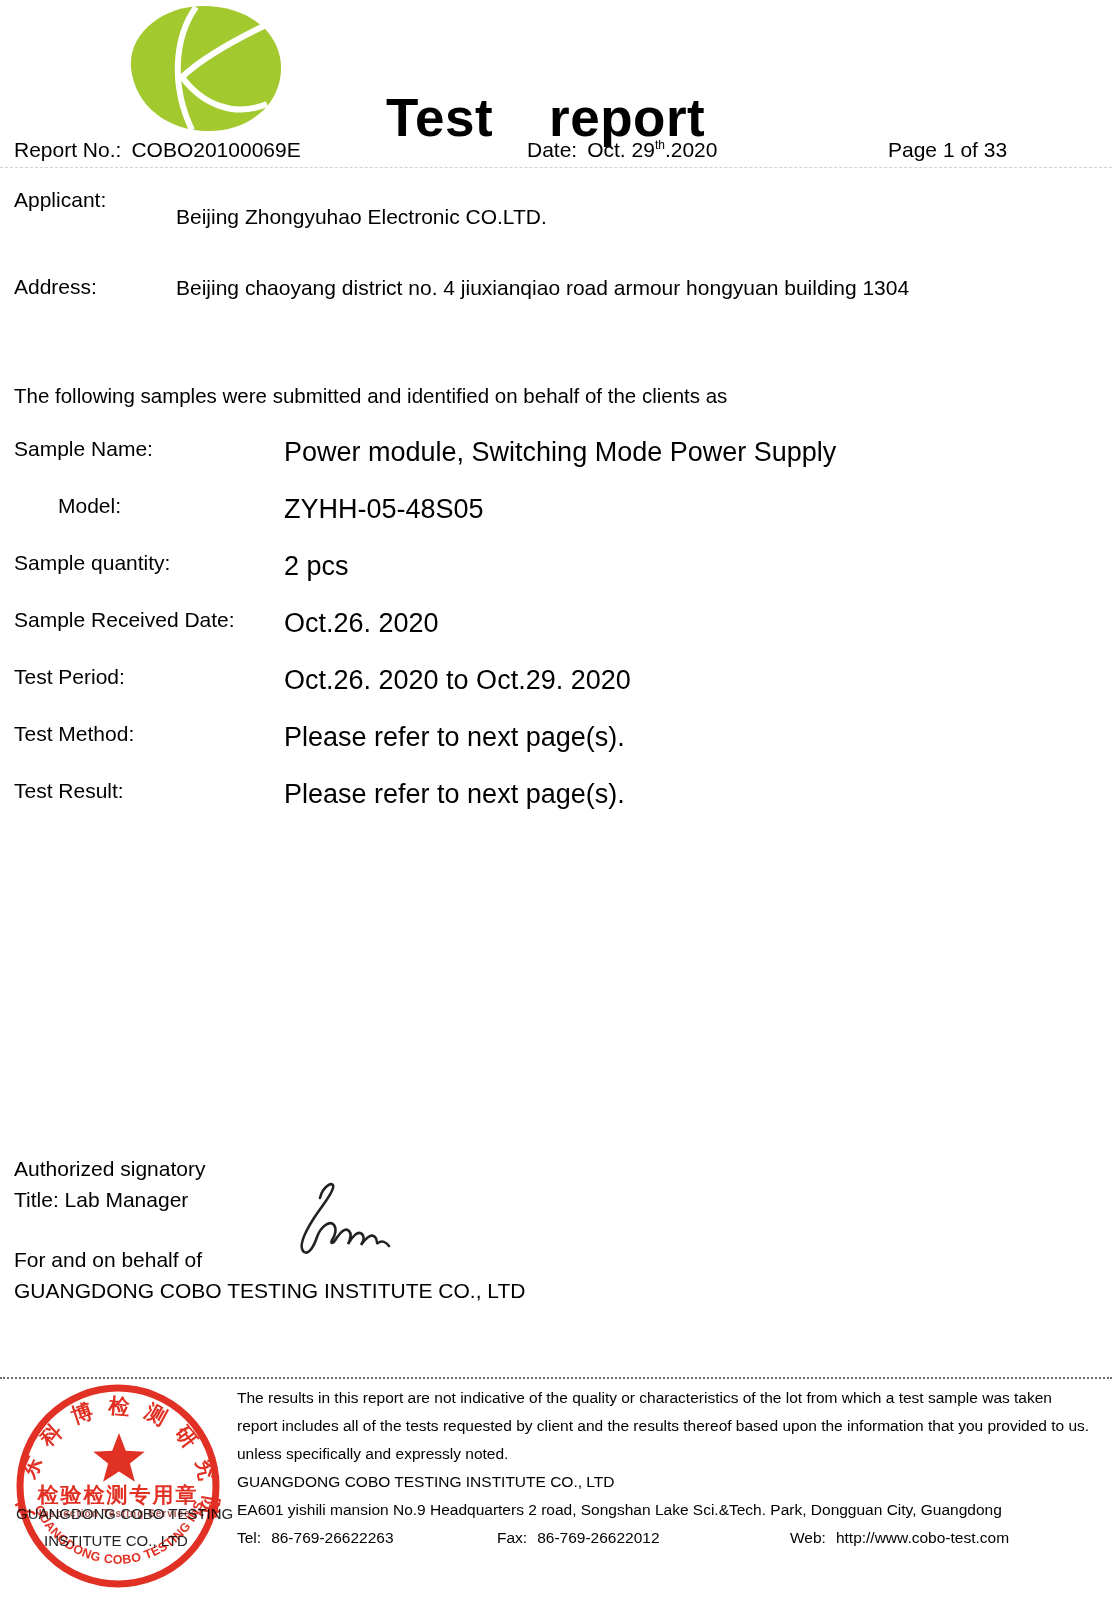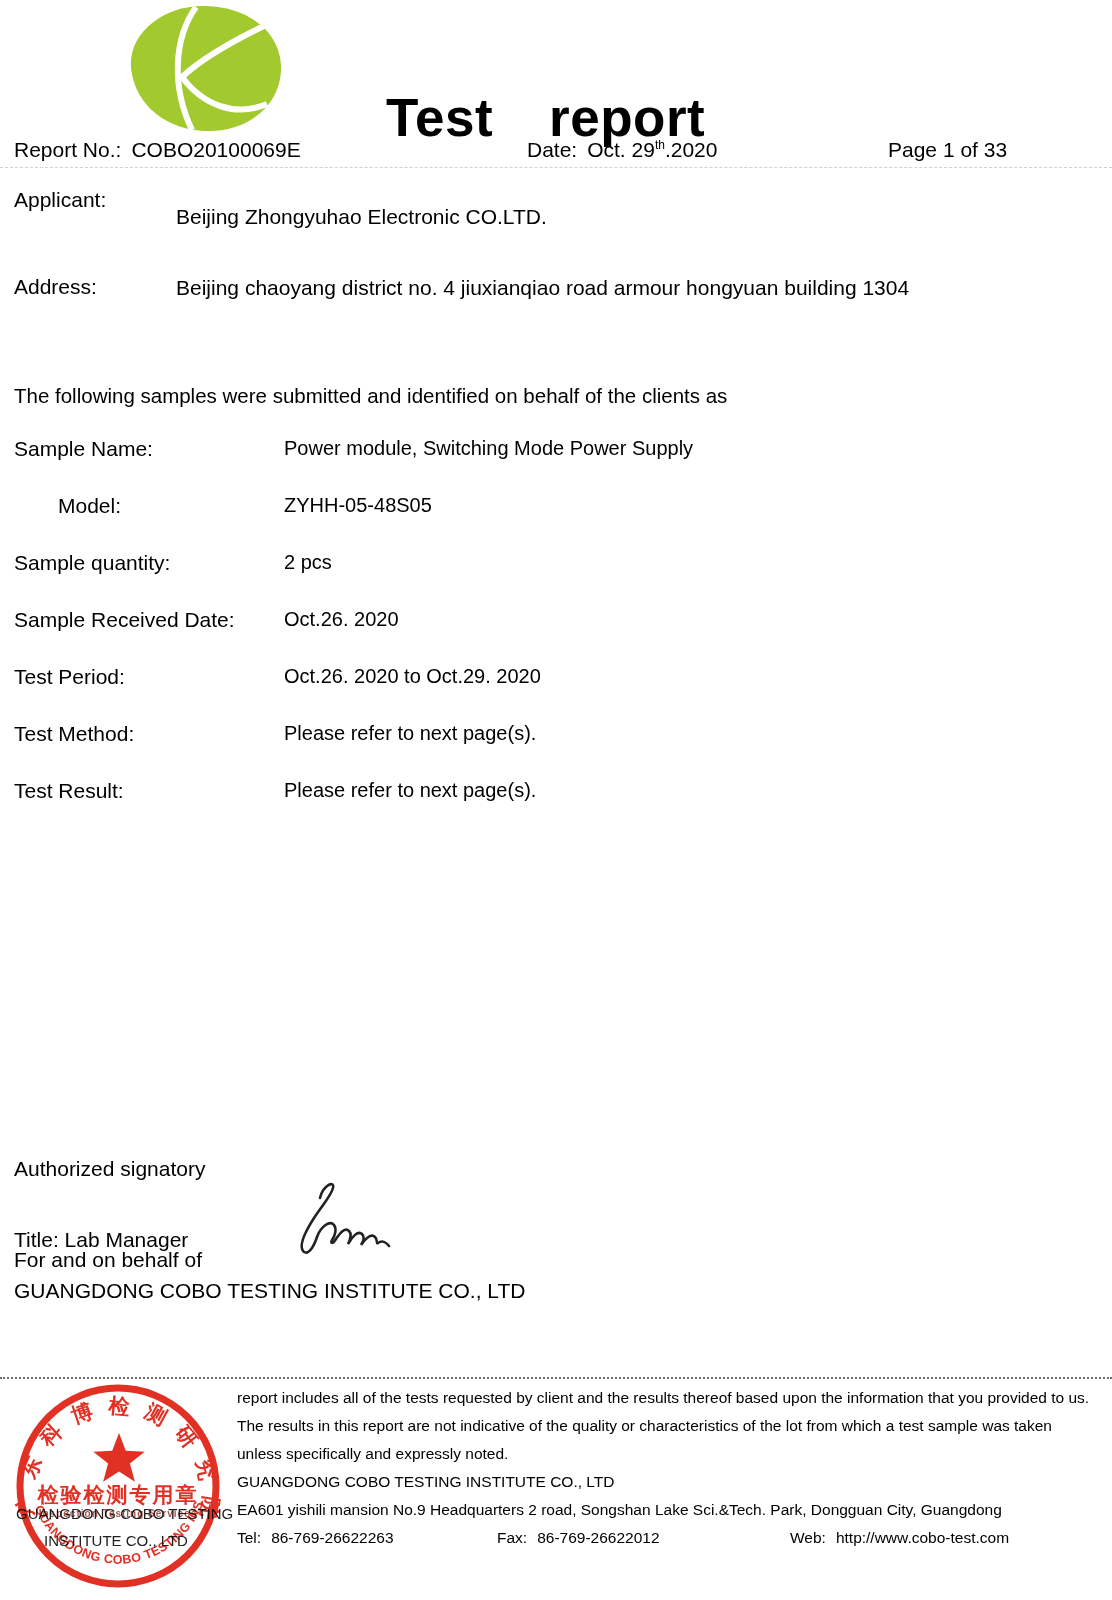--- a/index.html
+++ b/index.html
@@ -19,21 +19,21 @@
   #meta-report{left:14px;}
   #meta-date{left:527px;}
   #meta-page{left:888px;}
   #meta-date sup{font-size:12px;}
   .lab{margin-right:10px;}
   #header-rule{left:0;top:167px;width:1112px;border-top:1px dashed #b9b9b9;opacity:.65;}
 
   
   .row-label{left:14px;font-size:21px;white-space:nowrap;}
   .party-val{left:176px;font-size:21px;white-space:nowrap;}
-  .sample-val{left:284px;font-size:20px;white-space:nowrap;}
+  .sample-val{left:284px;font-size:27px;white-space:nowrap;}
   #intro{left:14px;top:384px;font-size:20.5px;white-space:nowrap;}
 
   
   .sig-text{left:14px;font-size:21px;white-space:nowrap;text-align:center;}
   #signature-svg{left:282px;top:1176px;width:128px;height:92px;}
 
   
   #footer-rule{left:0;top:1377px;width:1112px;border-top:2px dotted #4a4a4a;opacity:.8;}
   #footer-block{left:237px;top:1384px;width:870px;font-size:15.5px;}
   #footer-block .fline{height:28px;line-height:28px;white-space:nowrap;}
@@ -79,21 +79,21 @@
 <div class="abs row-label" style="top:608px;">Sample Received Date:</div>
 <div class="abs sample-val" style="top:608px;">Oct.26. 2020</div>
 <div class="abs row-label" style="top:665px;">Test Period:</div>
 <div class="abs sample-val" style="top:665px;">Oct.26. 2020 to Oct.29. 2020</div>
 <div class="abs row-label" style="top:722px;">Test Method:</div>
 <div class="abs sample-val" style="top:722px;">Please refer to next page(s).</div>
 <div class="abs row-label" style="top:779px;">Test Result:</div>
 <div class="abs sample-val" style="top:779px;">Please refer to next page(s).</div>
 
 <div class="abs sig-text" style="top:1157px;">Authorized signatory</div>
-<div class="abs sig-text" style="top:1228px;">Title: Lab Manager</div>
+<div class="abs sig-text" style="top:1188px;">Title: Lab Manager</div>
 <svg id="signature-svg" class="abs" viewBox="0 0 128 92" xmlns="http://www.w3.org/2000/svg">
   <path d="M 38,22 C 41,9 53,4 51,12 C 49,20 41,28 32,42 C 23,56 16,71 22,76 C 27,79 32,70 35,61 C 39,50 48,44 52,49 C 55,53 53,60 50,64 C 48,68 51,68 54,63 C 58,57 63,51 67,55 C 70,58 68,64 66,68 C 70,61 76,54 80,58 C 83,61 81,66 79,69 C 83,63 89,57 93,61 C 96,64 94,68 96,67 C 100,64 104,66 107,70" fill="none" stroke="#222" stroke-width="2.6" stroke-linecap="round"></path>
 </svg>
 <div class="abs sig-text" style="top:1248px;">For and on behalf of</div>
 <div class="abs sig-text" style="top:1279px;">GUANGDONG COBO TESTING INSTITUTE CO., LTD</div>
 
 <div id="footer-rule" class="abs"></div>
 
 <div id="stamp-behind" class="abs">
   <div>GUANGDONG COBO TESTING</div>
@@ -111,22 +111,22 @@
   </text>
   <path fill="#e02518" d="M111,53 L117.8,70.7 L136.7,71.7 L121.9,83.6 L126.9,101.8 L111,91.5 L95.1,101.8 L100.1,83.6 L85.3,71.7 L104.2,70.7 Z"></path>
   <text x="110" y="122" text-anchor="middle" font-size="21" font-weight="bold" letter-spacing="2" fill="#e02518">检验检测专用章</text>
   <text x="110" y="137" text-anchor="middle" font-size="10" font-weight="bold" letter-spacing="1" fill="#8b1a12" opacity="0.8">Inspection Testing Services</text>
   <text font-size="12.5" font-weight="bold" fill="#e02518" letter-spacing="0.4">
     <textPath href="#arcBottom" startOffset="2">GUANGDONG COBO TESTING INSTITUTE CO.,LTD</textPath>
   </text>
 </svg>
 
 <div id="footer-block" class="abs">
+  <div class="fline">The results in this report are not indicative of the quality or characteristics of the lot from which a test sample was taken</div>
   <div class="fline">report includes all of the tests requested by client and the results thereof based upon the information that you provided to us.</div>
-  <div class="fline">The results in this report are not indicative of the quality or characteristics of the lot from which a test sample was taken</div>
   <div class="fline">unless specifically and expressly noted.</div>
   <div class="fline">GUANGDONG COBO TESTING INSTITUTE CO., LTD</div>
   <div class="fline">EA601 yishili mansion No.9 Headquarters 2 road, Songshan Lake Sci.&amp;Tech. Park, Dongguan City, Guangdong</div>
   <div class="fline" id="telfax">
     <span class="tel"><span class="lab">Tel:</span><span>86-769-26622263</span></span>
     <span class="fax"><span class="lab">Fax:</span><span>86-769-26622012</span></span>
     <span class="web"><span class="lab">Web:</span><span>http://www.cobo-test.com</span></span>
   </div>
 </div>
 

